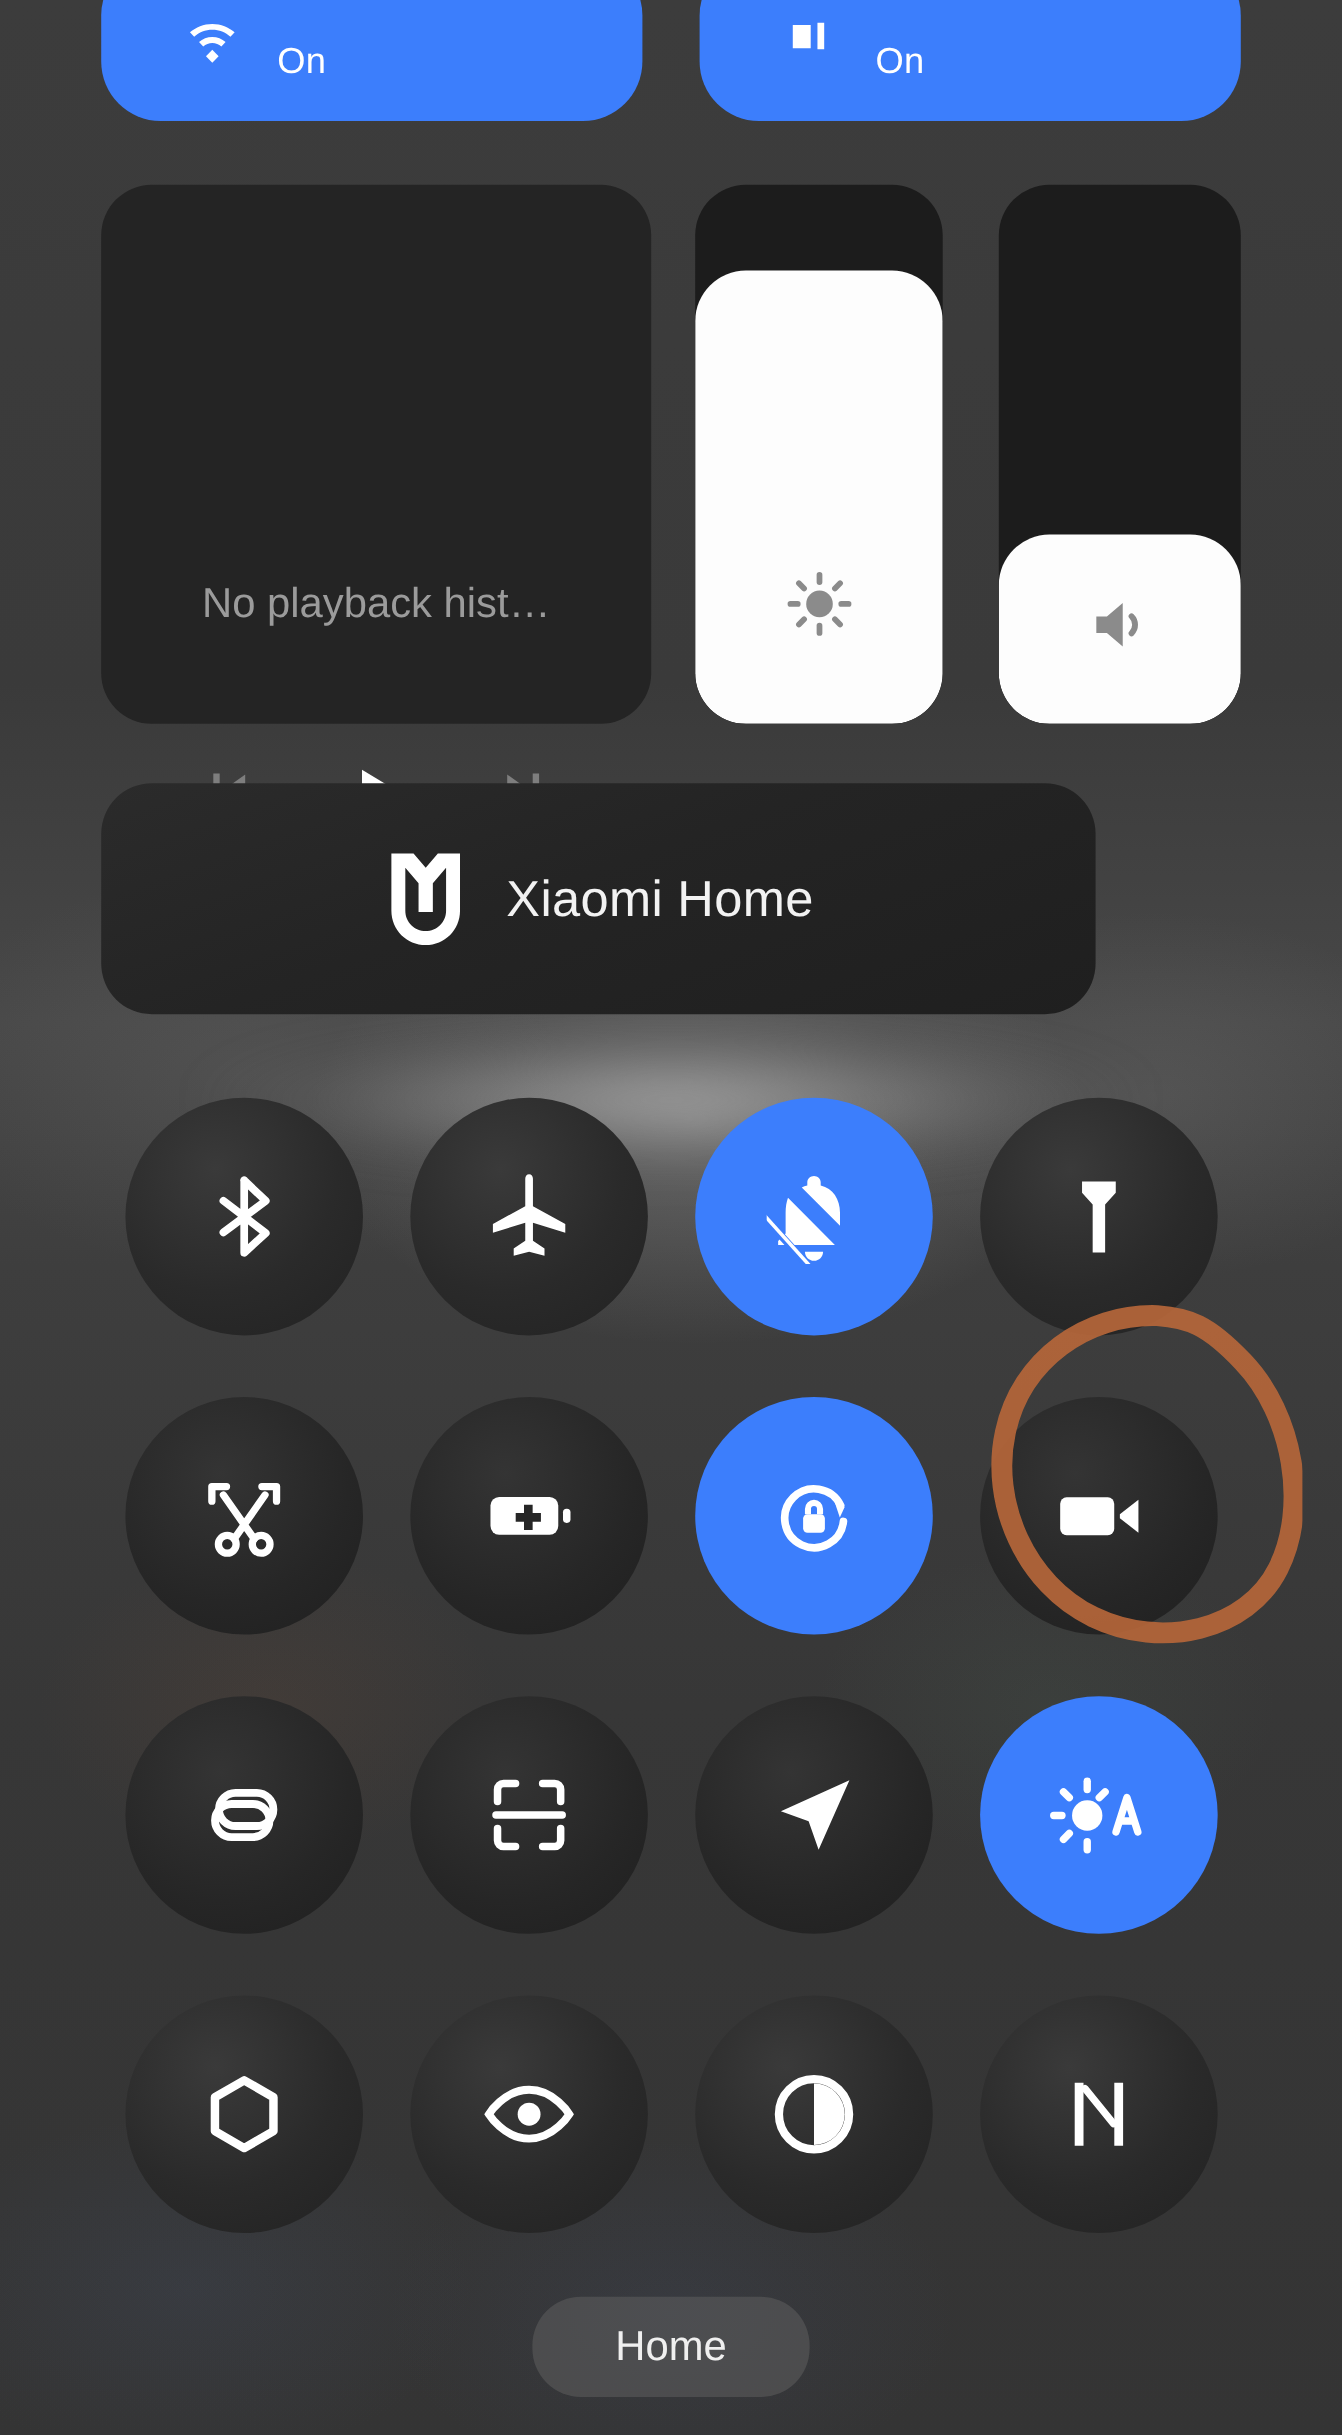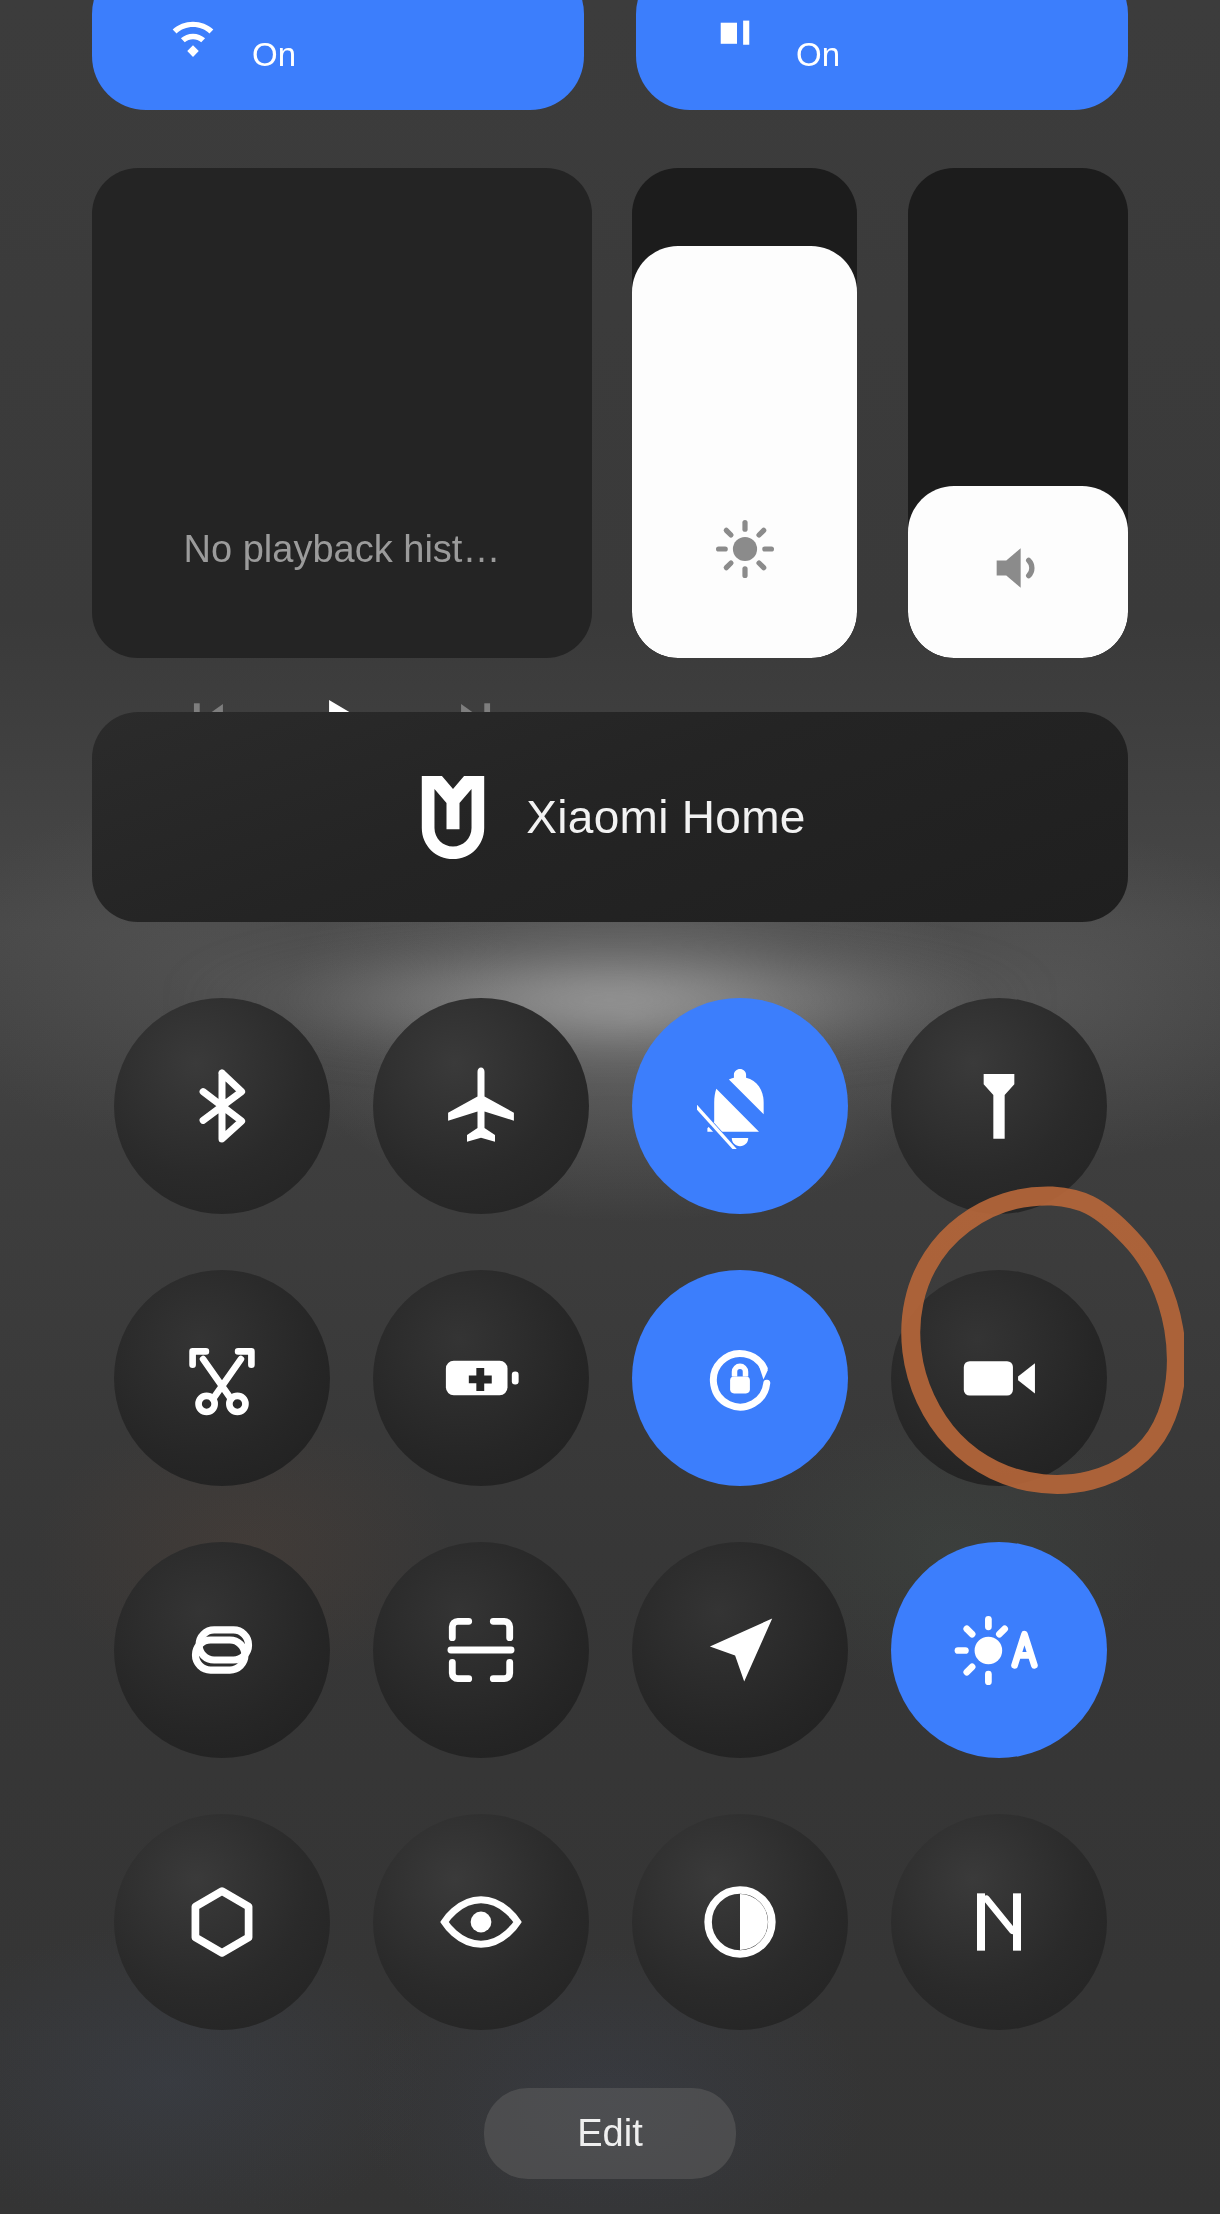--- a/index.html
+++ b/index.html
@@ -74,21 +74,21 @@
   }
   #brightness{left:632px;top:168px;width:225px;height:490px;}
   #brightness .fill{height:412px;}
   #brightness .sicon{bottom:76px;}
   #volume{left:908px;top:168px;width:220px;height:490px;}
   #volume .fill{height:172px;}
   #volume .sicon{bottom:58px;}
 
   
   .homecard{
-    position:absolute;left:92px;top:712px;width:1036px;height:210px;
+    position:absolute;left:92px;top:712px;width:904px;height:210px;
     border-radius:46px;
     background:linear-gradient(160deg,#2b2b2b 0%,#242424 45%,#1f1f1f 100%);
     display:flex;align-items:center;justify-content:center;gap:34px;
   }
   .homecard .hlabel{color:#f2f2f2;font-size:46px;letter-spacing:.3px;}
 
   
   .grid{
     position:absolute;left:92px;top:970px;width:1036px;
     display:grid;grid-template-columns:repeat(4,1fr);
@@ -412,15 +412,15 @@
   </div>
 
   <div class="annot">
     <svg width="300" height="350" viewBox="0 0 300 350" fill="none">
       <path d="M168 28 C104 26 44 68 30 134 C16 198 48 272 110 302
                C172 332 250 314 278 258 C306 202 292 118 246 70
                C214 36 196 30 168 28 Z" stroke="#b5663a" stroke-width="19" stroke-linecap="round" stroke-linejoin="round" opacity="0.92"></path>
     </svg>
   </div>
 
-  <div class="editbtn">Edit</div>
+  <div class="editbtn">Home</div>
 
 </div>
 
 </body></html>

